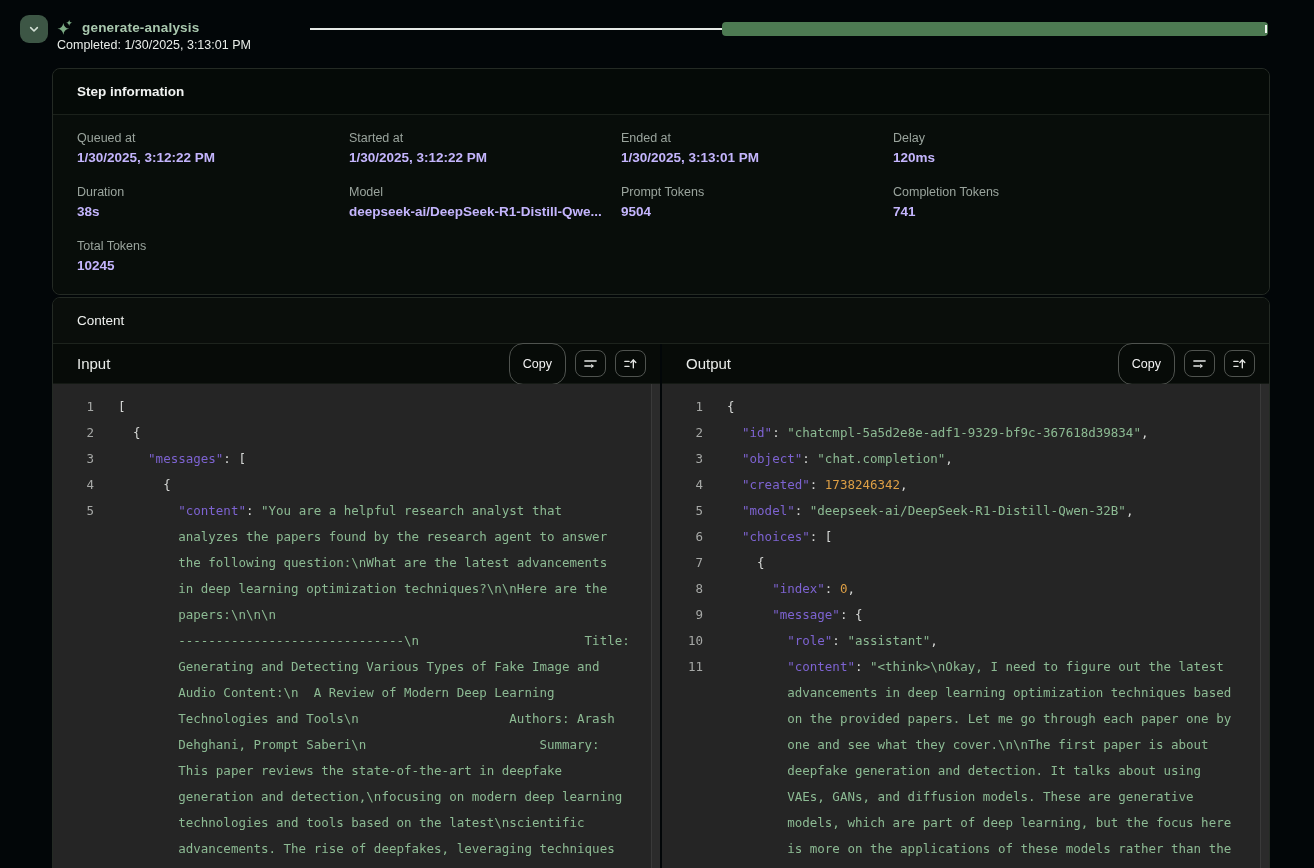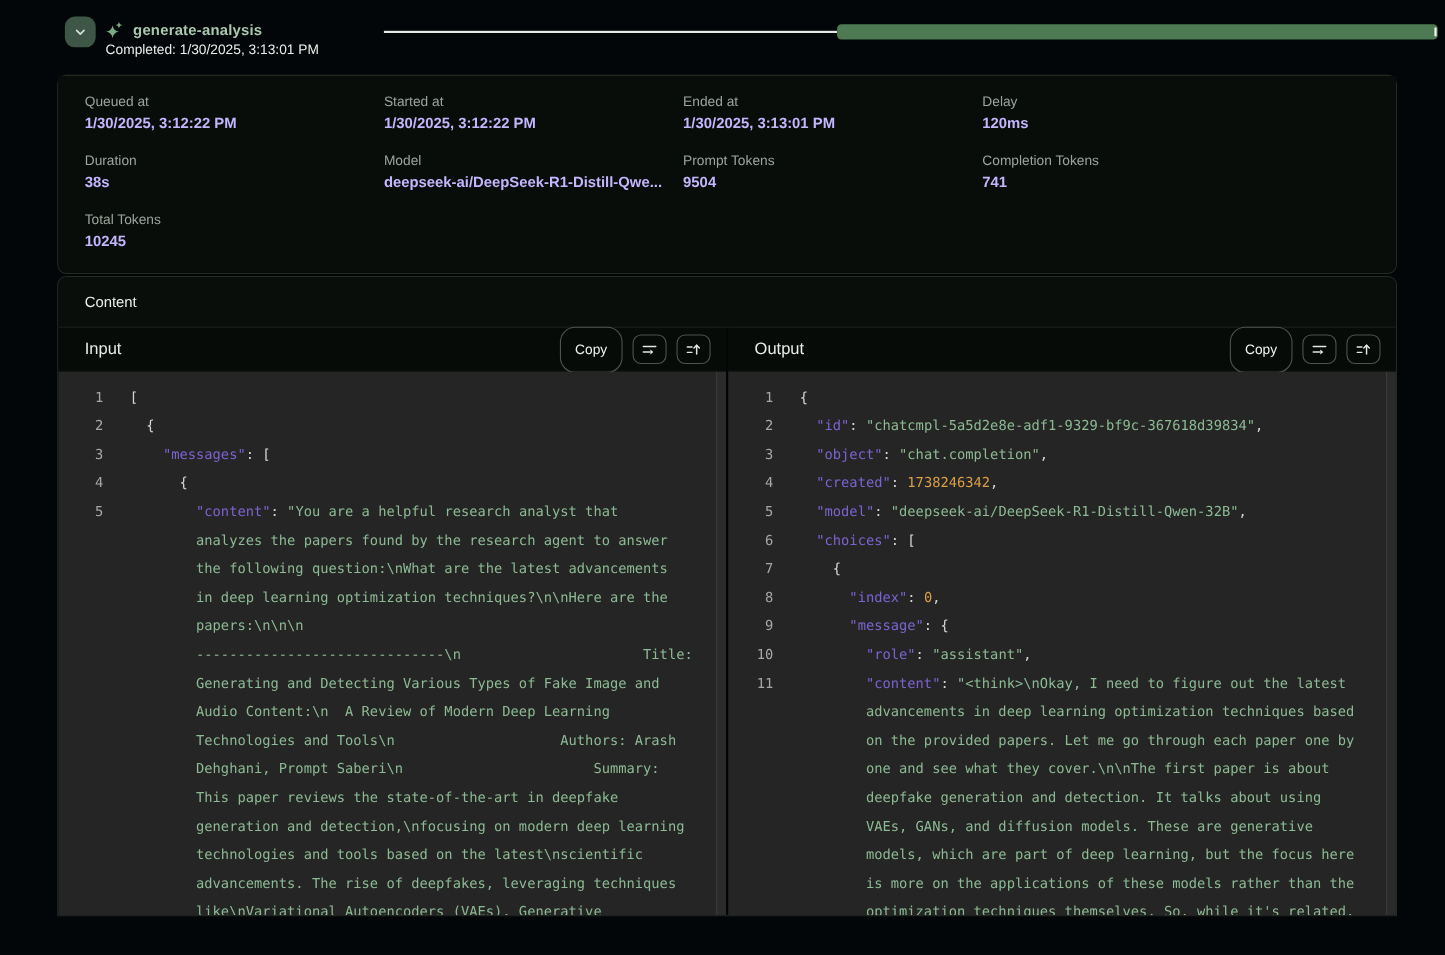--- a/index.html
+++ b/index.html
@@ -1,20 +1,20 @@
 <!DOCTYPE html>
 <html><head>
 <meta charset="utf-8">
 <style>
   * { margin:0; padding:0; box-sizing:border-box; }
   html,body { width:1314px; height:868px; background:#020608; overflow:hidden;
               font-family:"Liberation Sans", sans-serif; }
 
   
-  .top { position:relative; height:56px;margin-left:39px; }
+  .top { position:relative; height:56px; }
   .collapse-btn { position:absolute; left:20px; top:15px; width:28px; height:28px;
     background:#3d5645; border:none; border-radius:9px; display:flex;
     align-items:center; justify-content:center; cursor:pointer; }
   .sparkle-wrap { position:absolute; left:55px; top:18px; width:20px; height:20px; color:#7cab84; }
   .run-title { position:absolute; left:82px; top:20px; font-size:13.5px; font-weight:600;
     color:#a9c8ae; letter-spacing:.2px; }
   .run-completed { position:absolute; left:57px; top:38px; font-size:12.5px; color:#e9ede9; }
   .tl-line { position:absolute; left:310px; top:28px; width:412px; height:1.5px; background:#e6e9e6; }
   .tl-bar { position:absolute; left:722px; top:22px; width:546px; height:14px;
     background:#4d7a52; border-radius:4px; cursor:pointer; }
@@ -82,20 +82,23 @@
     </svg>
   </span>
   <span class="run-title">generate-analysis</span>
   <span class="run-completed">Completed: 1/30/2025, 3:13:01 PM</span>
   <div class="tl-line"></div>
   <div class="tl-bar"></div>
   <div class="tl-tick"></div>
 </div>
 
 <div class="card step-card">
+  <div class="card-header">
+    <span>Step information</span>
+  </div>
   <div class="step-body" id="step-fields">
       <div>
         <div class="field-label">Queued at</div>
         <div class="field-value">1/30/2025, 3:12:22 PM</div>
       </div>
       <div>
         <div class="field-label">Started at</div>
         <div class="field-value">1/30/2025, 3:12:22 PM</div>
       </div>
       <div>

